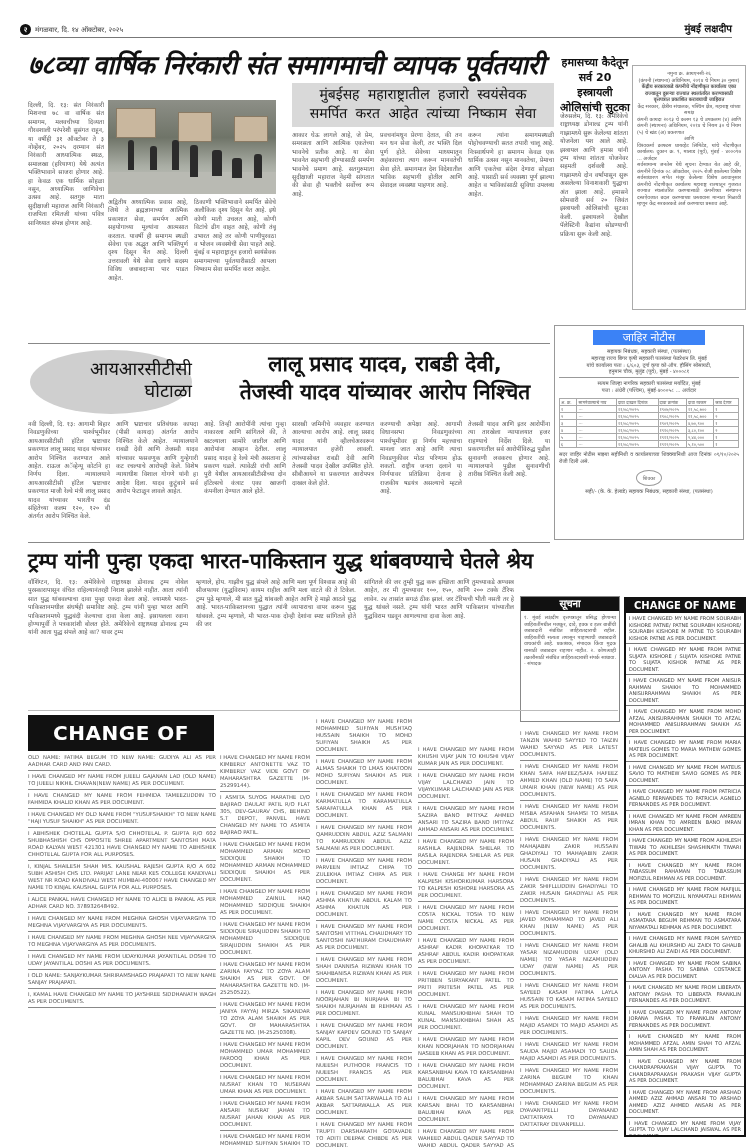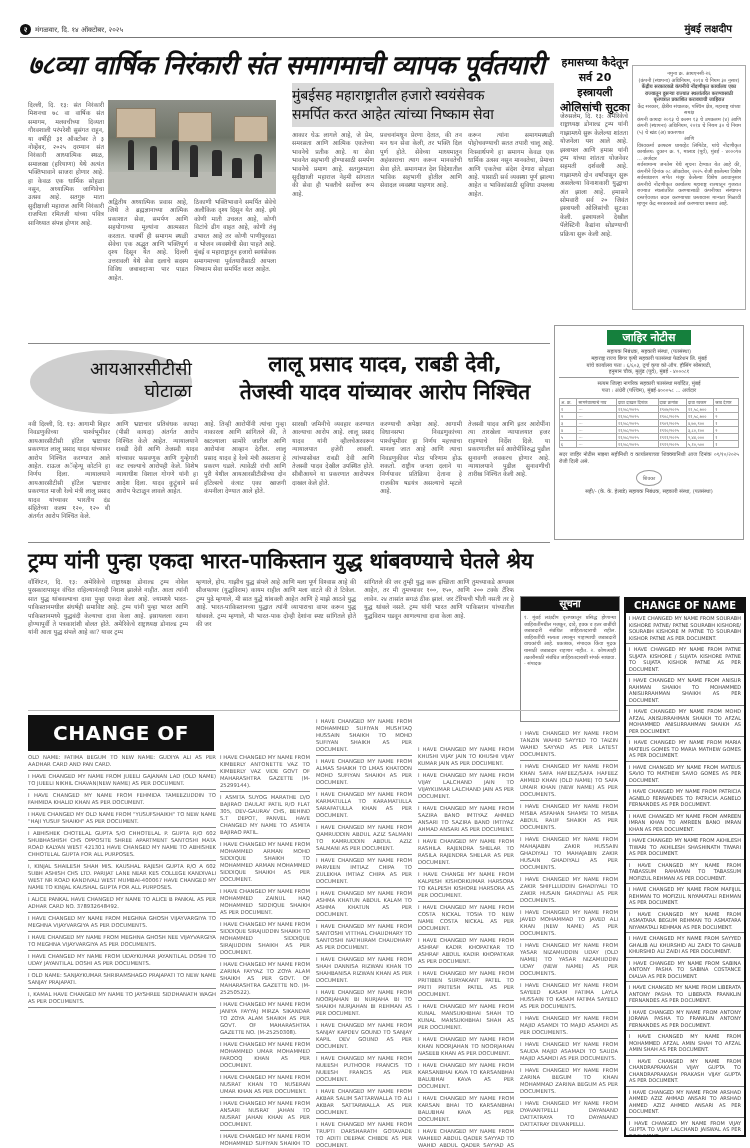--- a/index.html
+++ b/index.html
@@ -9,29 +9,29 @@
 .txt{font-size:6.2px;line-height:8.4px;color:#555;text-align:justify;overflow:hidden;}
 .hdr{left:20px;top:24px;width:712px;height:14px;display:flex;justify-content:space-between;align-items:flex-end;border-bottom:1px solid #777;padding-bottom:2px;}
 .hdr .left{display:flex;align-items:center;font-size:7px;color:#333;font-family:"DejaVu Sans",sans-serif;}
 .pg{display:inline-flex;width:11px;height:11px;border-radius:50%;background:#111;color:#fff;font-size:7px;align-items:center;justify-content:center;margin-right:4px;font-weight:bold;}
 .hdr .right{font-size:10px;font-weight:bold;color:#111;font-family:"DejaVu Sans",sans-serif;}
 .h1{left:28px;top:50px;width:530px;font-size:26px;font-weight:bold;font-style:italic;color:#111;font-family:"DejaVu Serif",serif;line-height:30px;white-space:nowrap;letter-spacing:-0.5px;}
 .photo{left:108px;top:100px;width:168px;height:94px;background:linear-gradient(180deg,#8d8f87 0%,#6f7468 40%,#a9ada4 70%,#cfd0ca 100%);overflow:hidden;}
 .photo .bn{position:absolute;background:#c9b79e;border:1px solid #8a7a63;}
 .photo .p{position:absolute;background:#2b2b2b;border-radius:3px 3px 0 0;}
 .photo .ground{position:absolute;left:0;bottom:0;width:100%;height:22px;background:#b9bab3;}
-.subbox{left:292px;top:83px;width:262px;height:44px;background:#d9d9d9;text-align:left;font-size:14px;line-height:19px;color:#111;padding-top:3px;font-family:Liberation Serif, serif;}
+.subbox{left:292px;top:83px;width:262px;height:44px;background:#d9d9d9;text-align:center;font-size:14px;line-height:19px;color:#111;padding-top:3px;font-family:Liberation Mono, monospace;}
 .rhead{left:568px;top:55px;width:178px;font-size:12.5px;line-height:16px;font-weight:bold;color:#111;font-family:"DejaVu Sans",sans-serif;text-align:center;}
 .notice1{left:632px;top:65px;width:114px;height:245px;border:1px solid #aaa;padding:4px;}
 .notice1 .txt{font-size:5px;line-height:6.5px;}
 .sep{background:#888;height:1px;}
 .oval{left:30px;top:350px;width:162px;height:64px;background:#cfcfcf;border-radius:50%;text-align:right;font-size:18px;line-height:22px;color:#111;padding-top:8px;font-family:"DejaVu Sans",sans-serif;}
 .h2{left:200px;top:350px;width:370px;text-align:center;font-size:21px;line-height:28px;font-weight:bold;color:#111;font-family:"DejaVu Sans",sans-serif;}
 .jahir{left:554px;top:325px;width:190px;height:215px;border:1px solid #999;padding:4px;}
-.jahir .title{display:block;margin:0 auto 3px;width:84px;background:#15803d;color:#fff;font-size:11px;font-weight:bold;text-align:center;line-height:15px;font-family:"DejaVu Sans",sans-serif;}
+.jahir .title{display:block;margin:0 auto 3px;width:112px;background:#3b82f6;color:#fff;font-size:11px;font-weight:normal;text-align:center;line-height:15px;font-family:"DejaVu Sans",sans-serif;}
 .jahir .txt{font-size:5.2px;line-height:6.8px;text-align:center;}
 .jtable{width:100%;border-collapse:collapse;margin-top:4px;}
 .jtable td{border:1px solid #aaa;font-size:4.3px;height:7px;color:#666;padding:0 1px;}
 .seal{display:block;margin:6px auto 0;width:26px;height:16px;border:1px solid #999;border-radius:50%;font-size:5px;text-align:center;line-height:15px;color:#666;}
 .h3{left:28px;top:548px;width:540px;font-size:21px;font-weight:bold;color:#111;font-family:"DejaVu Sans",sans-serif;line-height:26px;white-space:nowrap;}
 .suchana{left:520px;top:596px;width:100px;height:126px;border:1px solid #888;}
 .suchana .title{background:#111;color:#fff;font-size:10px;text-align:center;line-height:14px;font-weight:bold;font-family:"DejaVu Sans",sans-serif;}
 .suchana .txt{padding:3px;font-size:5px;line-height:6.6px;}
 .conbig{left:28px;top:715px;width:186px;height:36px;background:#111;color:#fff;font-family:"DejaVu Sans",sans-serif;font-weight:bold;font-size:20px;text-align:center;line-height:36px;letter-spacing:0.5px;}
 .consmall{left:624px;top:597px;width:122px;height:540px;border:2px solid #111;overflow:hidden;}

